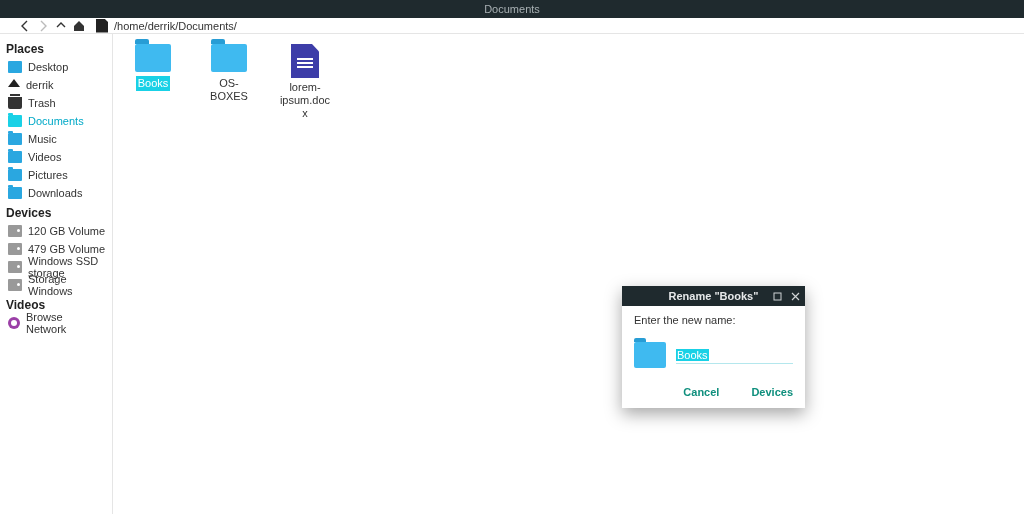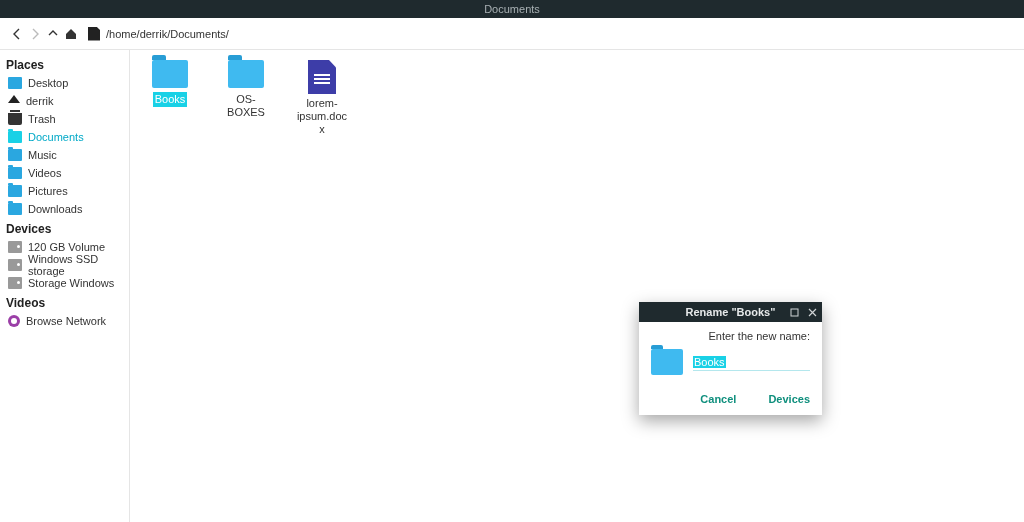--- a/index.html
+++ b/index.html
@@ -1,25 +1,25 @@
 <!DOCTYPE html>
 <html><head>
 <meta charset="utf-8">
 <style>
   * { box-sizing: border-box; margin: 0; padding: 0; }
   html, body { width: 1024px; height: 522px; font-family: "Segoe UI", Arial, sans-serif; font-size: 12px; color: #333; background: #fff; overflow: hidden; }
   .titlebar { height: 18px; background: #1f2a2e; color: #a8b0b3; display: flex; align-items: center; justify-content: center; font-size: 11px; }
-  .toolbar { height: 32px; border-bottom: 1px solid #e5e5e5; display: flex; align-items: center; padding: 0 8px; }
+  .toolbar { height: 16px; border-bottom: 1px solid #e5e5e5; display: flex; align-items: center; padding: 0 16px; }
   .toolbar .navbtn { width: 18px; height: 18px; display: flex; align-items: center; justify-content: center; color: #333; cursor: pointer; }
   .toolbar .navbtn.disabled { color: #bbb; cursor: default; }
   .pathbar { display: flex; align-items: center; gap: 6px; margin-left: 8px; }
   .pathbar .page-icon { width: 12px; height: 14px; background: #222; clip-path: polygon(0 0, 70% 0, 100% 25%, 100% 100%, 0 100%); }
   .pathbar .path { font-size: 11px; color: #333; }
   .main { display: flex; height: calc(522px - 18px - 24px); }
-  .sidebar { width: 130px; border-right: 1px solid #e5e5e5; padding: 4px 0; overflow: hidden; }
+  .sidebar { width: 113px; border-right: 1px solid #e5e5e5; padding: 4px 0; overflow: hidden; }
   .section-header { font-weight: bold; font-size: 12px; padding: 4px 6px 2px 6px; color: #222; }
   .sidebar-item { display: flex; align-items: center; gap: 6px; padding: 2px 6px 2px 8px; cursor: pointer; height: 18px; }
   .sidebar-item.active .label { color: #00a9c7; }
   .sidebar-item .label { font-size: 11px; }
   .ico { width: 14px; height: 12px; display: inline-block; flex-shrink: 0; }
   .ico-monitor { background: #222; border-radius: 1px; position: relative; }
   .ico-monitor::after { content: ""; position: absolute; bottom: -2px; left: 4px; width: 6px; height: 2px; background: #222; }
   .ico-home { width: 0; height: 0; border-left: 6px solid transparent; border-right: 6px solid transparent; border-bottom: 8px solid #222; position: relative; top: -2px; }
   .ico-desktop { background: #2aa7e0; border-radius: 1px; }
   .ico-trash { background: #333; border-radius: 0 0 2px 2px; position: relative; }
@@ -39,21 +39,21 @@
   .folder-large::before { content: ""; position: absolute; top: -5px; left: 0; width: 14px; height: 5px; background: #289dd5; border-radius: 2px 2px 0 0; }
   .doc-large { width: 28px; height: 34px; background: #3d3da8; position: relative; margin-bottom: 2px; clip-path: polygon(0 0, 75% 0, 100% 22%, 100% 100%, 0 100%); }
   .doc-large::after { content: ""; position: absolute; left: 6px; top: 14px; width: 16px; height: 2px; background: #fff; box-shadow: 0 4px 0 #fff, 0 8px 0 #fff; }
   .file-label { font-size: 11px; line-height: 1.2; word-break: break-word; padding: 1px 2px; }
   .file-item.selected .file-label { background: #19d1e6; color: #fff; }
   .dialog { position: absolute; left: 509px; top: 252px; width: 183px; background: #fff; box-shadow: 0 6px 16px rgba(0,0,0,0.35); }
   .dialog-title { background: #1f2a2e; color: #e6e9ea; height: 20px; display: flex; align-items: center; padding: 0 6px; font-size: 11px; font-weight: bold; position: relative; justify-content: center; }
   .dialog-title .winbtns { position: absolute; right: 4px; display: flex; gap: 6px; }
   .dialog-title .winbtns span { width: 12px; height: 12px; display: inline-flex; align-items: center; justify-content: center; cursor: pointer; color: #cfd3d5; font-size: 10px; }
   .dialog-body { padding: 8px 12px 6px 12px; }
-  .dialog-prompt { text-align: right; font-size: 11px; margin-bottom: 7px; }
+  .dialog-prompt { text-align: left; font-size: 11px; margin-bottom: 16px; }
   .dialog-row { display: flex; align-items: center; gap: 10px; }
   .dialog-folder { width: 32px; height: 26px; background: #3fbaf0; border-radius: 2px; position: relative; flex-shrink: 0; }
   .dialog-folder::before { content: ""; position: absolute; top: -4px; left: 0; width: 12px; height: 4px; background: #289dd5; border-radius: 2px 2px 0 0; }
   .dialog-input-wrap { position: relative; flex: 1; border-bottom: 1px solid #b4e7ed; }
   .dialog-input { border: none; outline: none; font-size: 11px; padding: 2px 0; width: 100%; background: transparent; }
   .dialog-input .sel { background: #19d1e6; color: #fff; padding: 0 1px; }
   .dialog-actions { display: flex; justify-content: flex-end; gap: 32px; padding: 12px 12px 10px; }
   .dialog-actions .dbtn { color: #0f8f7d; font-weight: bold; font-size: 11px; cursor: pointer; }
 </style>
 </head>
@@ -122,20 +122,24 @@
         <span class="label">Pictures</span>
       </div>
       <div class="sidebar-item">
         <span class="ico ico-folder"></span>
         <span class="label">Downloads</span>
       </div>
       <div class="section-header">Devices</div>
       <div class="sidebar-item">
         <span class="ico ico-drive"></span>
         <span class="label">120 GB Volume</span>
+      </div>
+      <div class="sidebar-item">
+        <span class="ico ico-drive"></span>
+        <span class="label">479 GB Volume</span>
       </div>
       <div class="sidebar-item">
         <span class="ico ico-drive"></span>
         <span class="label">Windows SSD storage</span>
       </div>
       <div class="sidebar-item">
         <span class="ico ico-drive"></span>
         <span class="label">Storage Windows</span>
       </div>
       <div class="section-header">Videos</div>

